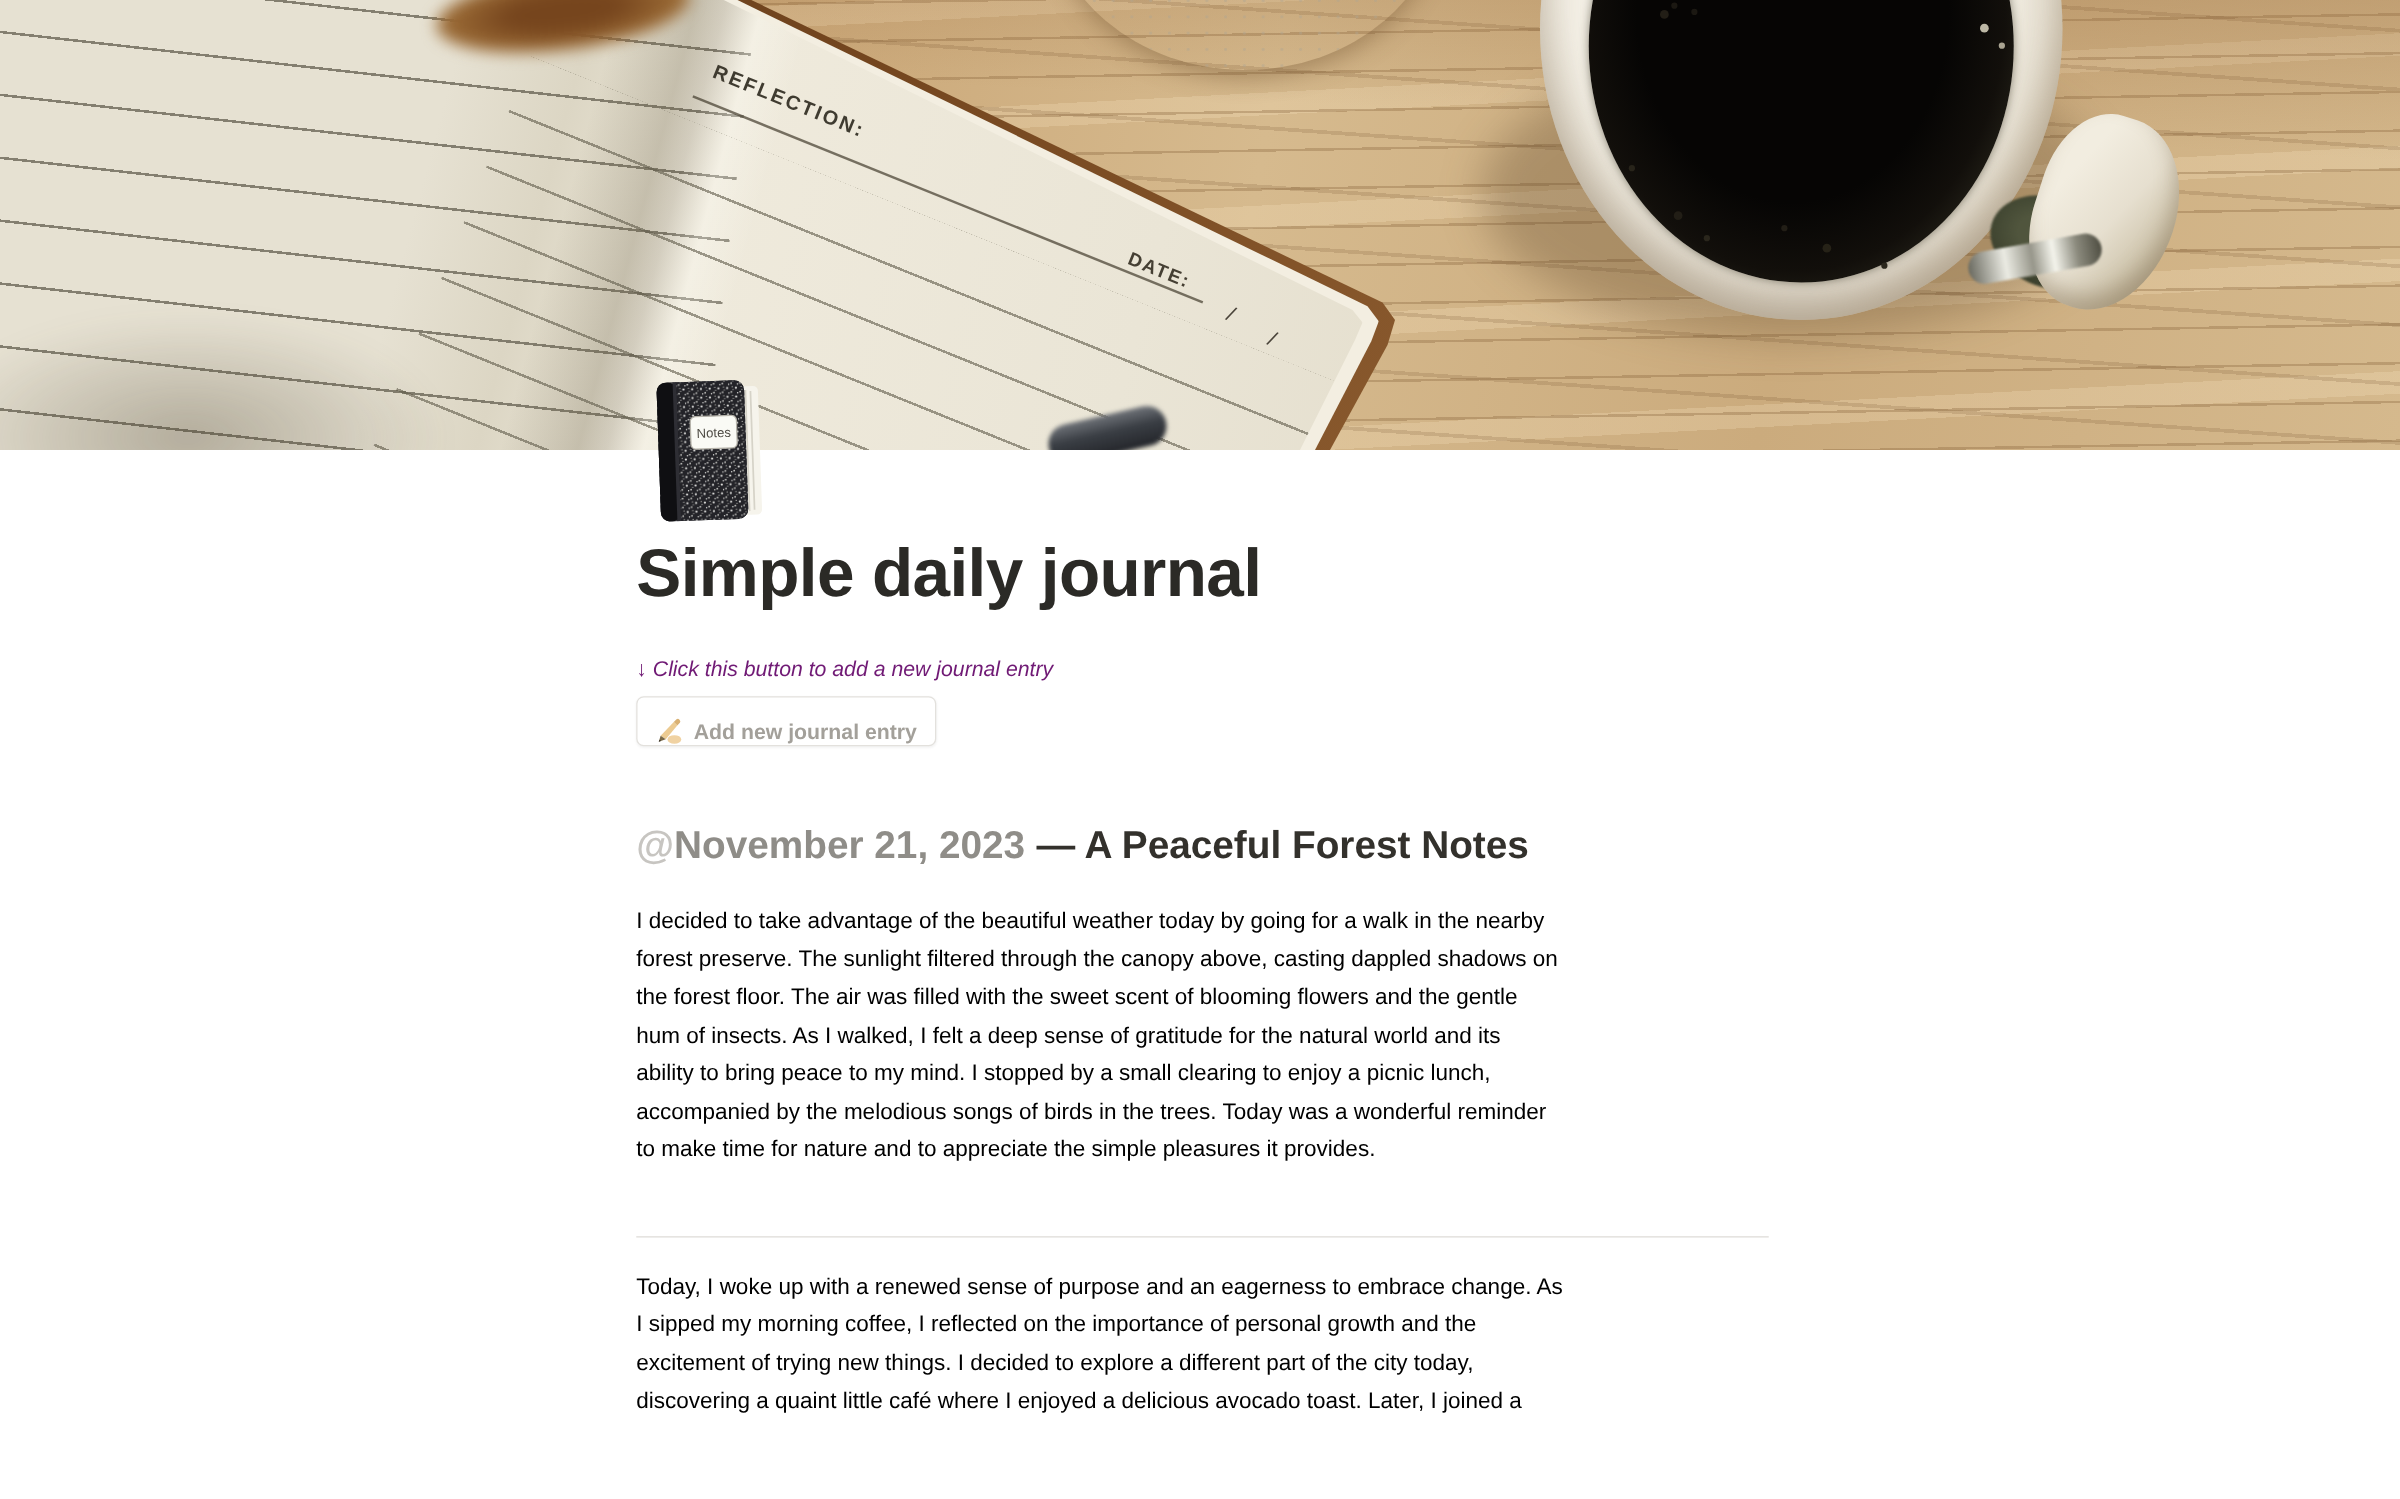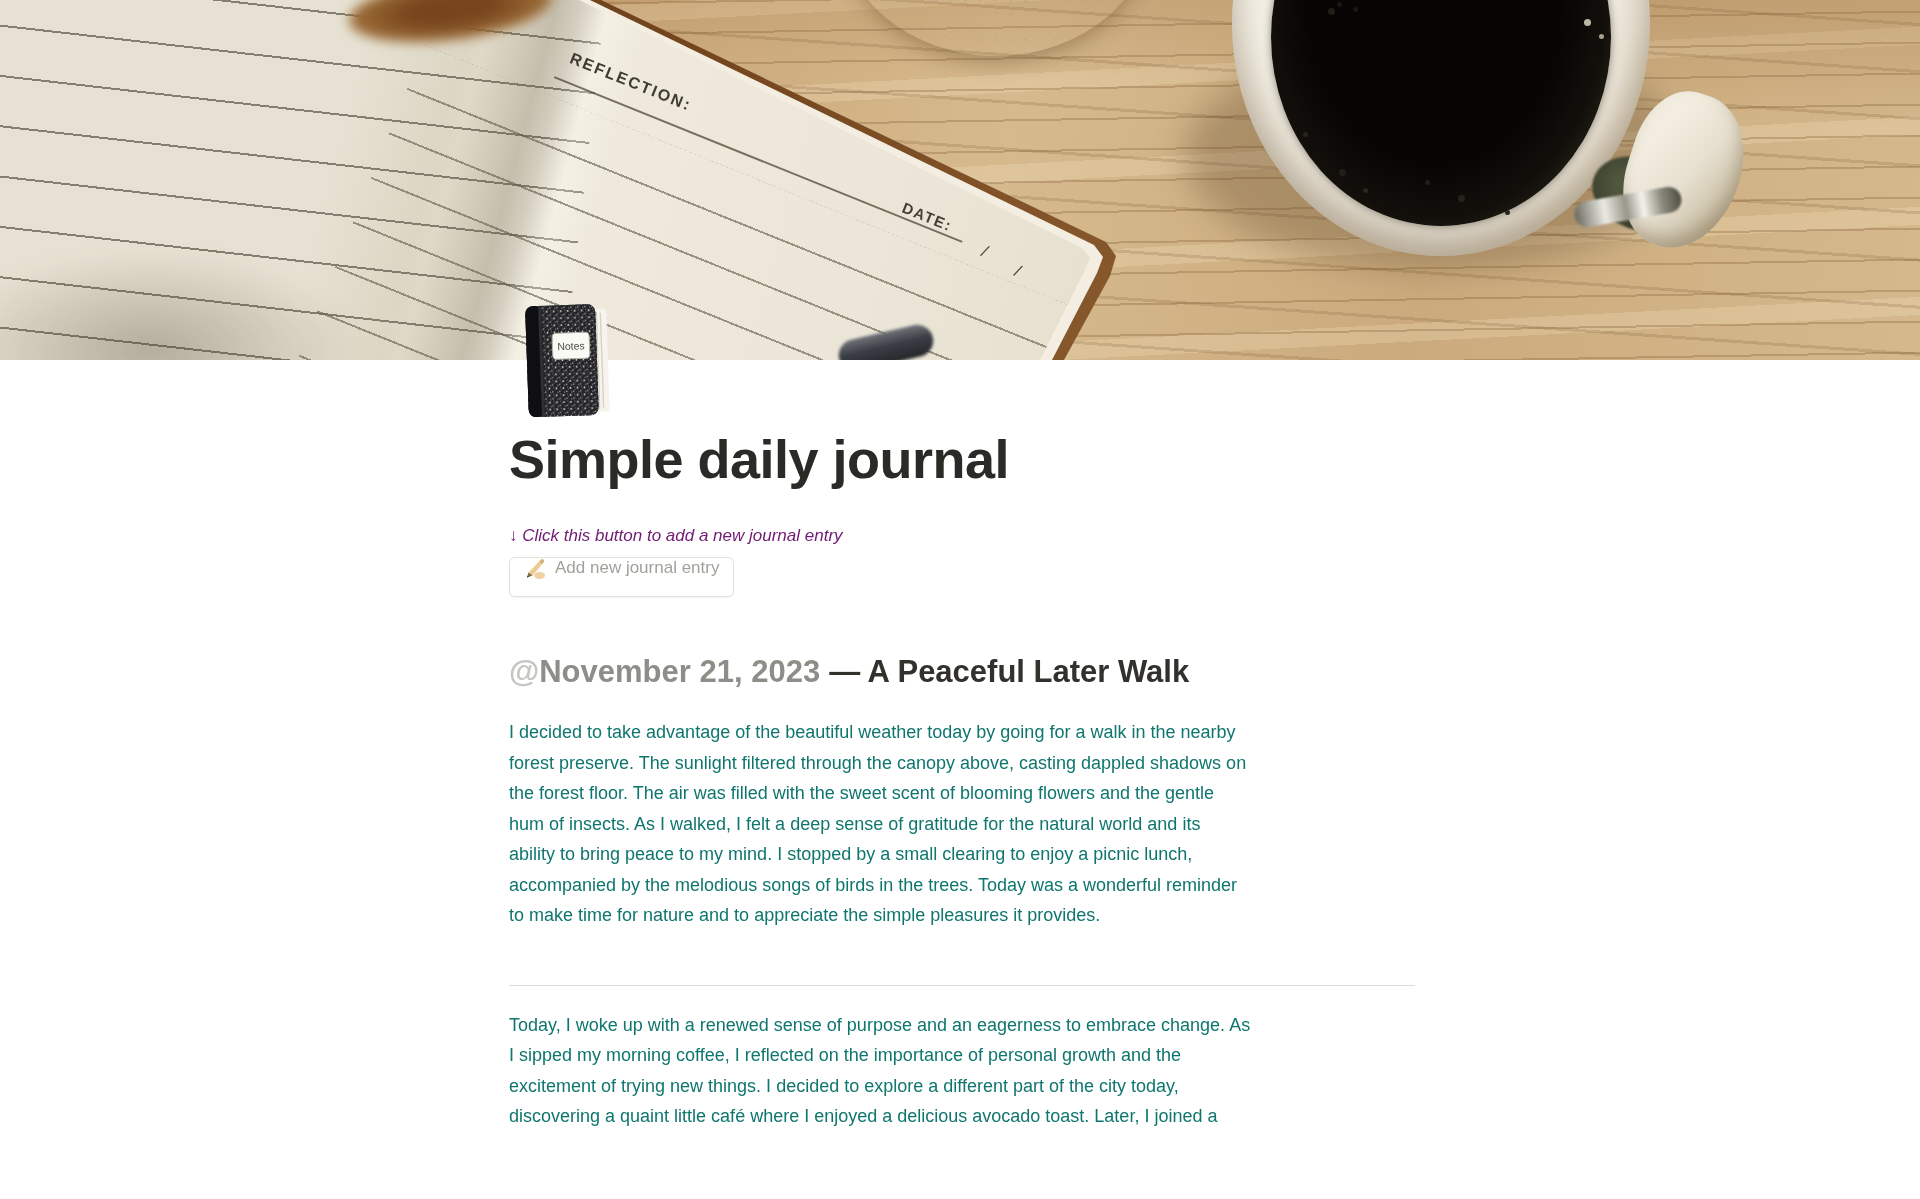--- a/index.html
+++ b/index.html
@@ -82,29 +82,29 @@
   .pen{left:838px;top:332px;width:96px;height:32px;border-radius:16px;transform:rotate(-13deg);
     background:linear-gradient(180deg,#70747a 0%,#3a3e44 45%,#23252a 100%);filter:blur(1.5px);}
 
   
   .page-icon{position:absolute;left:519px;top:302px;width:96px;height:118px;cursor:pointer;}
 
   
   .content{position:absolute;left:509px;top:360px;width:906px;}
   .page-title{margin-top:70px;font-size:54px;line-height:1.1;font-weight:bold;letter-spacing:-.5px;color:#2b2a26;}
   .hint{margin-top:16px;font-size:17px;color:#701a75;font-style:italic;}
-  .tpl-button{margin-top:11px;display:inline-flex;align-items:flex-start;gap:9px;height:38px;padding:0 14px;
+  .tpl-button{margin-top:11px;display:inline-flex;align-items:flex-end;gap:9px;height:38px;padding:0 14px;
     background:#fff;border:1px solid #e3e1dd;border-radius:6px;box-shadow:0 1px 2px rgba(15,15,15,.05);
-    font-size:17px;color:#a3a09a;cursor:pointer;}
+    font-size:17px;color:#a3a09a;cursor:pointer;font-weight:bold;}
   .tpl-button svg{display:block;}
   .entry-h2{margin-top:56px;font-size:31px;font-weight:bold;line-height:1.25;}
   .entry-h2 .at{color:#c7c5c1;}
   .entry-h2 .date{color:#8f8d88;}
   .entry-h2 .rest{color:#33312c;margin-left:9px;}
-  .entry-p{margin-top:14px;font-size:18px;line-height:30.5px;color:#0f766e;white-space:pre-line;}
+  .entry-p{margin-top:14px;font-size:18px;line-height:30.5px;color:#000000;white-space:pre-line;}
   .divider{margin-top:54px;border-top:1px solid #dedcd8;height:0;}
   .entry-h2.second{margin-top:59px;}
   .entry-p.second{margin-top:24px;}
 </style>
 </head>
 <body>
 
 <div class="screen">
 
   <div class="cover">
@@ -173,21 +173,21 @@
         <path d="M15 3.6 L17.2 1.4 Q18.4 0.5 19.6 1.7 Q20.8 2.9 19.9 4.1 L17.8 6.4 Z" fill="#d9b173"></path>
         <path d="M4.5 14.5 L15 3.6 L17.8 6.4 L8.6 17.4 Z" fill="#eccb92"></path>
         <path d="M4.5 14.5 L8.6 17.4 L3 19.4 Z" fill="#7a6a4a"></path>
         <path d="M3 19.4 L4.8 18.75 L3.7 17.8 Z" fill="#2e2a22"></path>
         <ellipse cx="15.5" cy="17.5" rx="5.5" ry="3.4" fill="#f0d2a2"></ellipse>
       </svg>
       <span>Add new journal entry</span>
     </div>
 
     
-    <h2 class="entry-h2"><span class="at">@</span><span class="date">November 21, 2023</span><span class="rest">— A Peaceful Later Walk</span></h2>
+    <h2 class="entry-h2"><span class="at">@</span><span class="date">November 21, 2023</span><span class="rest">— A Peaceful Forest Notes</span></h2>
     <div class="entry-p">I decided to take advantage of the beautiful weather today by going for a walk in the nearby
 forest preserve. The sunlight filtered through the canopy above, casting dappled shadows on
 the forest floor. The air was filled with the sweet scent of blooming flowers and the gentle
 hum of insects. As I walked, I felt a deep sense of gratitude for the natural world and its
 ability to bring peace to my mind. I stopped by a small clearing to enjoy a picnic lunch,
 accompanied by the melodious songs of birds in the trees. Today was a wonderful reminder
 to make time for nature and to appreciate the simple pleasures it provides.</div>
 
     <div class="divider"></div>
 

